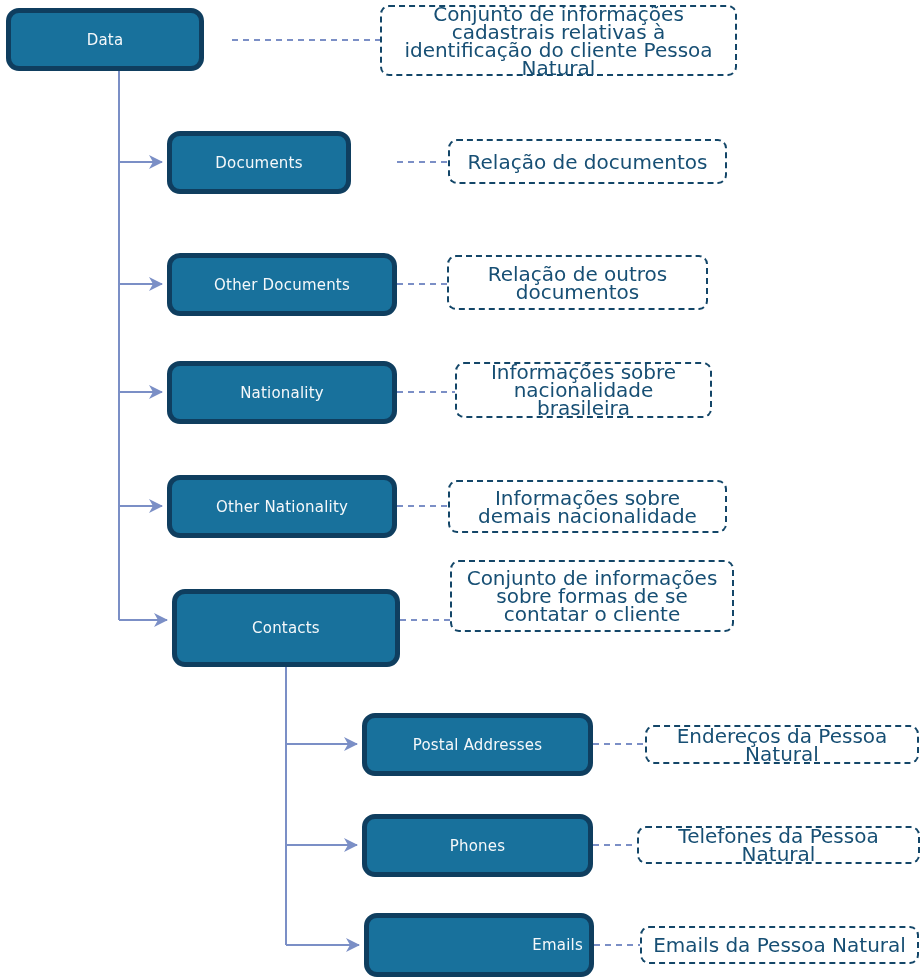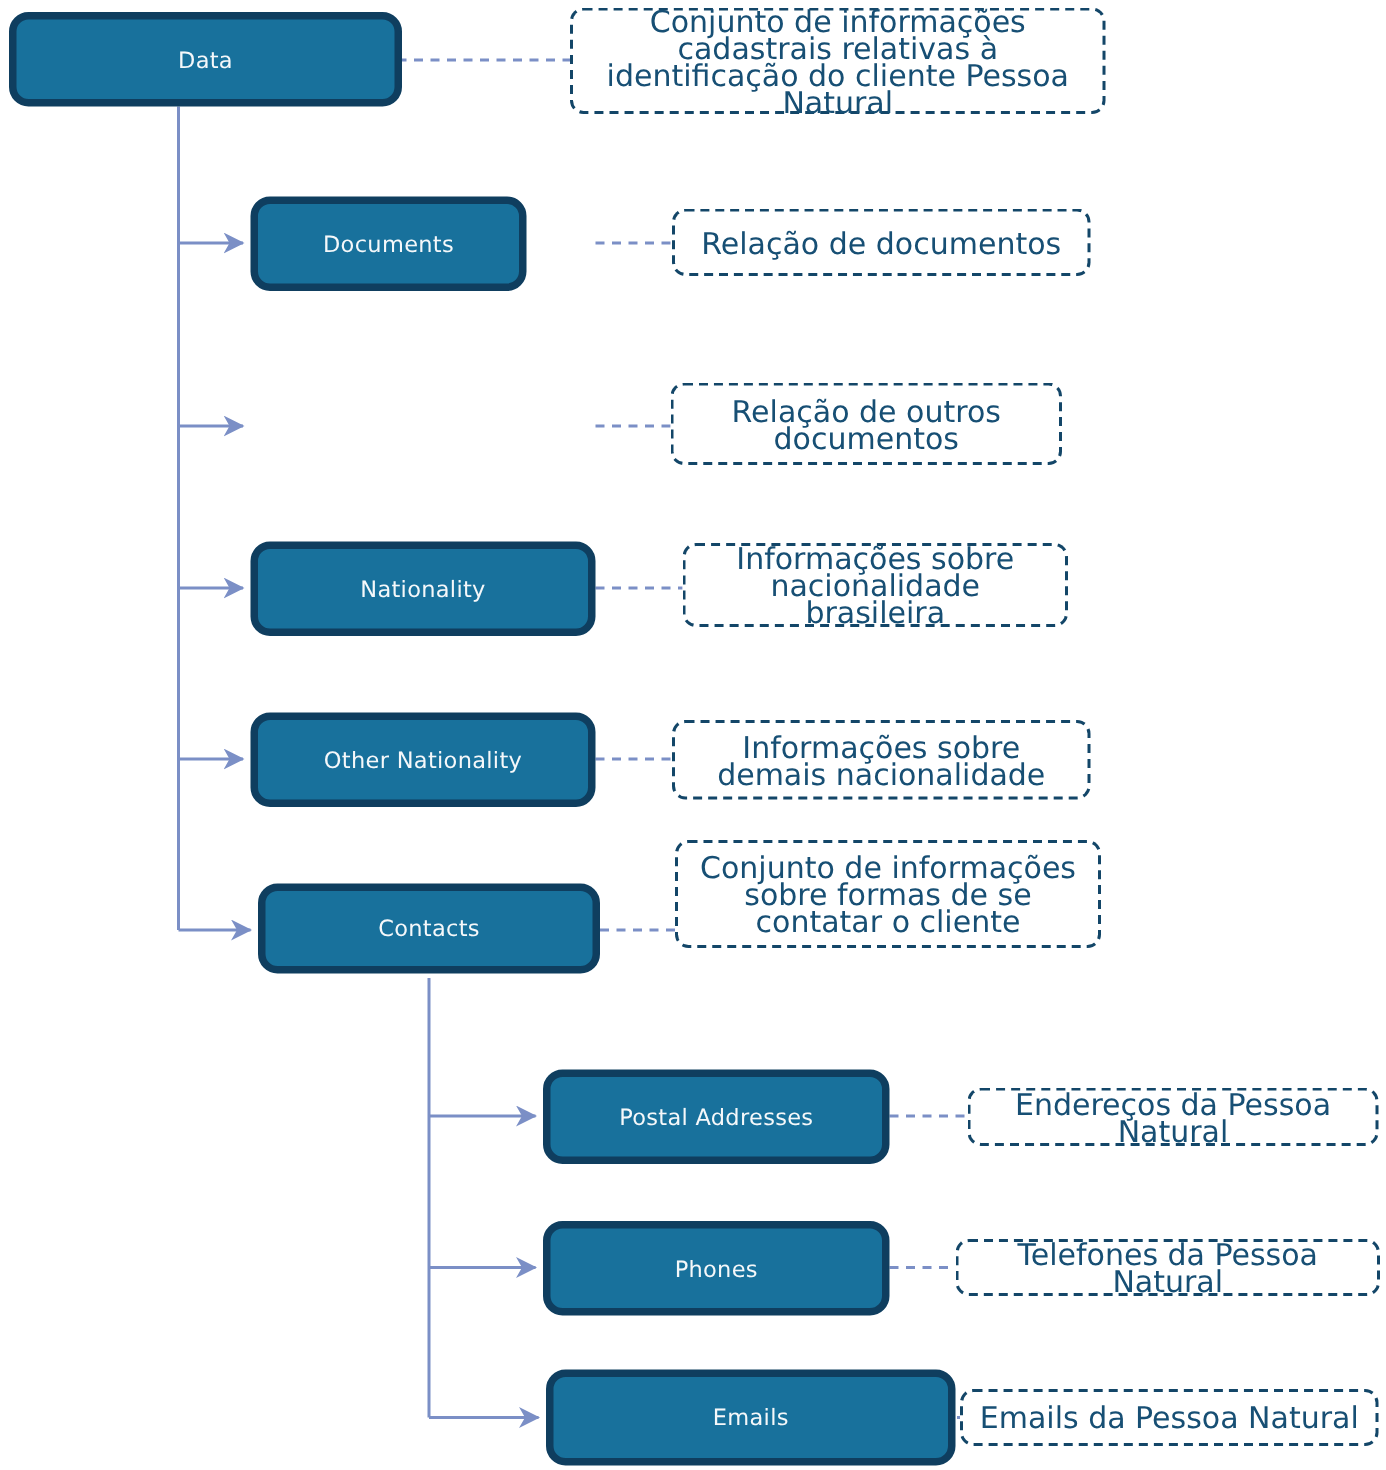--- a/index.html
+++ b/index.html
@@ -51,29 +51,29 @@
     z-index: 2;
   }
   .annotation .label {
     color: #174f74;
     font-size: 20px;
     line-height: 18px;
     text-align: center;
     padding: 2px 8px;
   }
   
-  .n-data               { left: 6px;   top: 8px;   width: 262px; height: 63px; }
+  .n-data               { left: 6px;   top: 8px;   width: 198px; height: 63px; }
   .n-documents          { left: 167px; top: 131px; width: 184px; height: 63px; }
   .n-other-documents    { left: 167px; top: 253px; width: 230px; height: 63px; }
   .n-nationality        { left: 167px; top: 361px; width: 230px; height: 63px; }
   .n-other-nationality  { left: 167px; top: 475px; width: 230px; height: 63px; }
-  .n-contacts           { left: 172px; top: 589px; width: 228px; height: 60px; }
+  .n-contacts           { left: 172px; top: 589px; width: 228px; height: 78px; }
   .n-postal-addresses   { left: 362px; top: 713px; width: 231px; height: 63px; }
   .n-phones             { left: 362px; top: 814px; width: 231px; height: 63px; }
-  .n-emails             { left: 364px; top: 913px; width: 273px; height: 64px; }
+  .n-emails             { left: 364px; top: 913px; width: 230px; height: 64px; justify-content: flex-end; }
   
   .a-data               { left: 380px; top: 5px;   width: 357px; height: 71px; }
   .a-documents          { left: 448px; top: 139px; width: 279px; height: 45px; }
   .a-other-documents    { left: 447px; top: 255px; width: 261px; height: 55px; }
   .a-nationality        { left: 455px; top: 362px; width: 257px; height: 56px; }
   .a-other-nationality  { left: 448px; top: 480px; width: 279px; height: 53px; }
   .a-contacts           { left: 450px; top: 560px; width: 284px; height: 72px; }
   .a-postal-addresses   { left: 645px; top: 725px; width: 274px; height: 39px; }
   .a-phones             { left: 637px; top: 826px; width: 283px; height: 38px; }
   .a-emails             { left: 640px; top: 926px; width: 279px; height: 38px; }
@@ -115,20 +115,23 @@
       <path d="M594,945 H640"></path>
     </g>
   </svg>
 
   <div class="node n-data">
     <span class="label">Data</span>
   </div>
   <div class="node n-documents">
     <span class="label">Documents</span>
   </div>
+  <div class="node n-other-documents">
+    <span class="label">Other Documents</span>
+  </div>
   <div class="node n-nationality">
     <span class="label">Nationality</span>
   </div>
   <div class="node n-other-nationality">
     <span class="label">Other Nationality</span>
   </div>
   <div class="node n-contacts">
     <span class="label">Contacts</span>
   </div>
   <div class="node n-postal-addresses">

